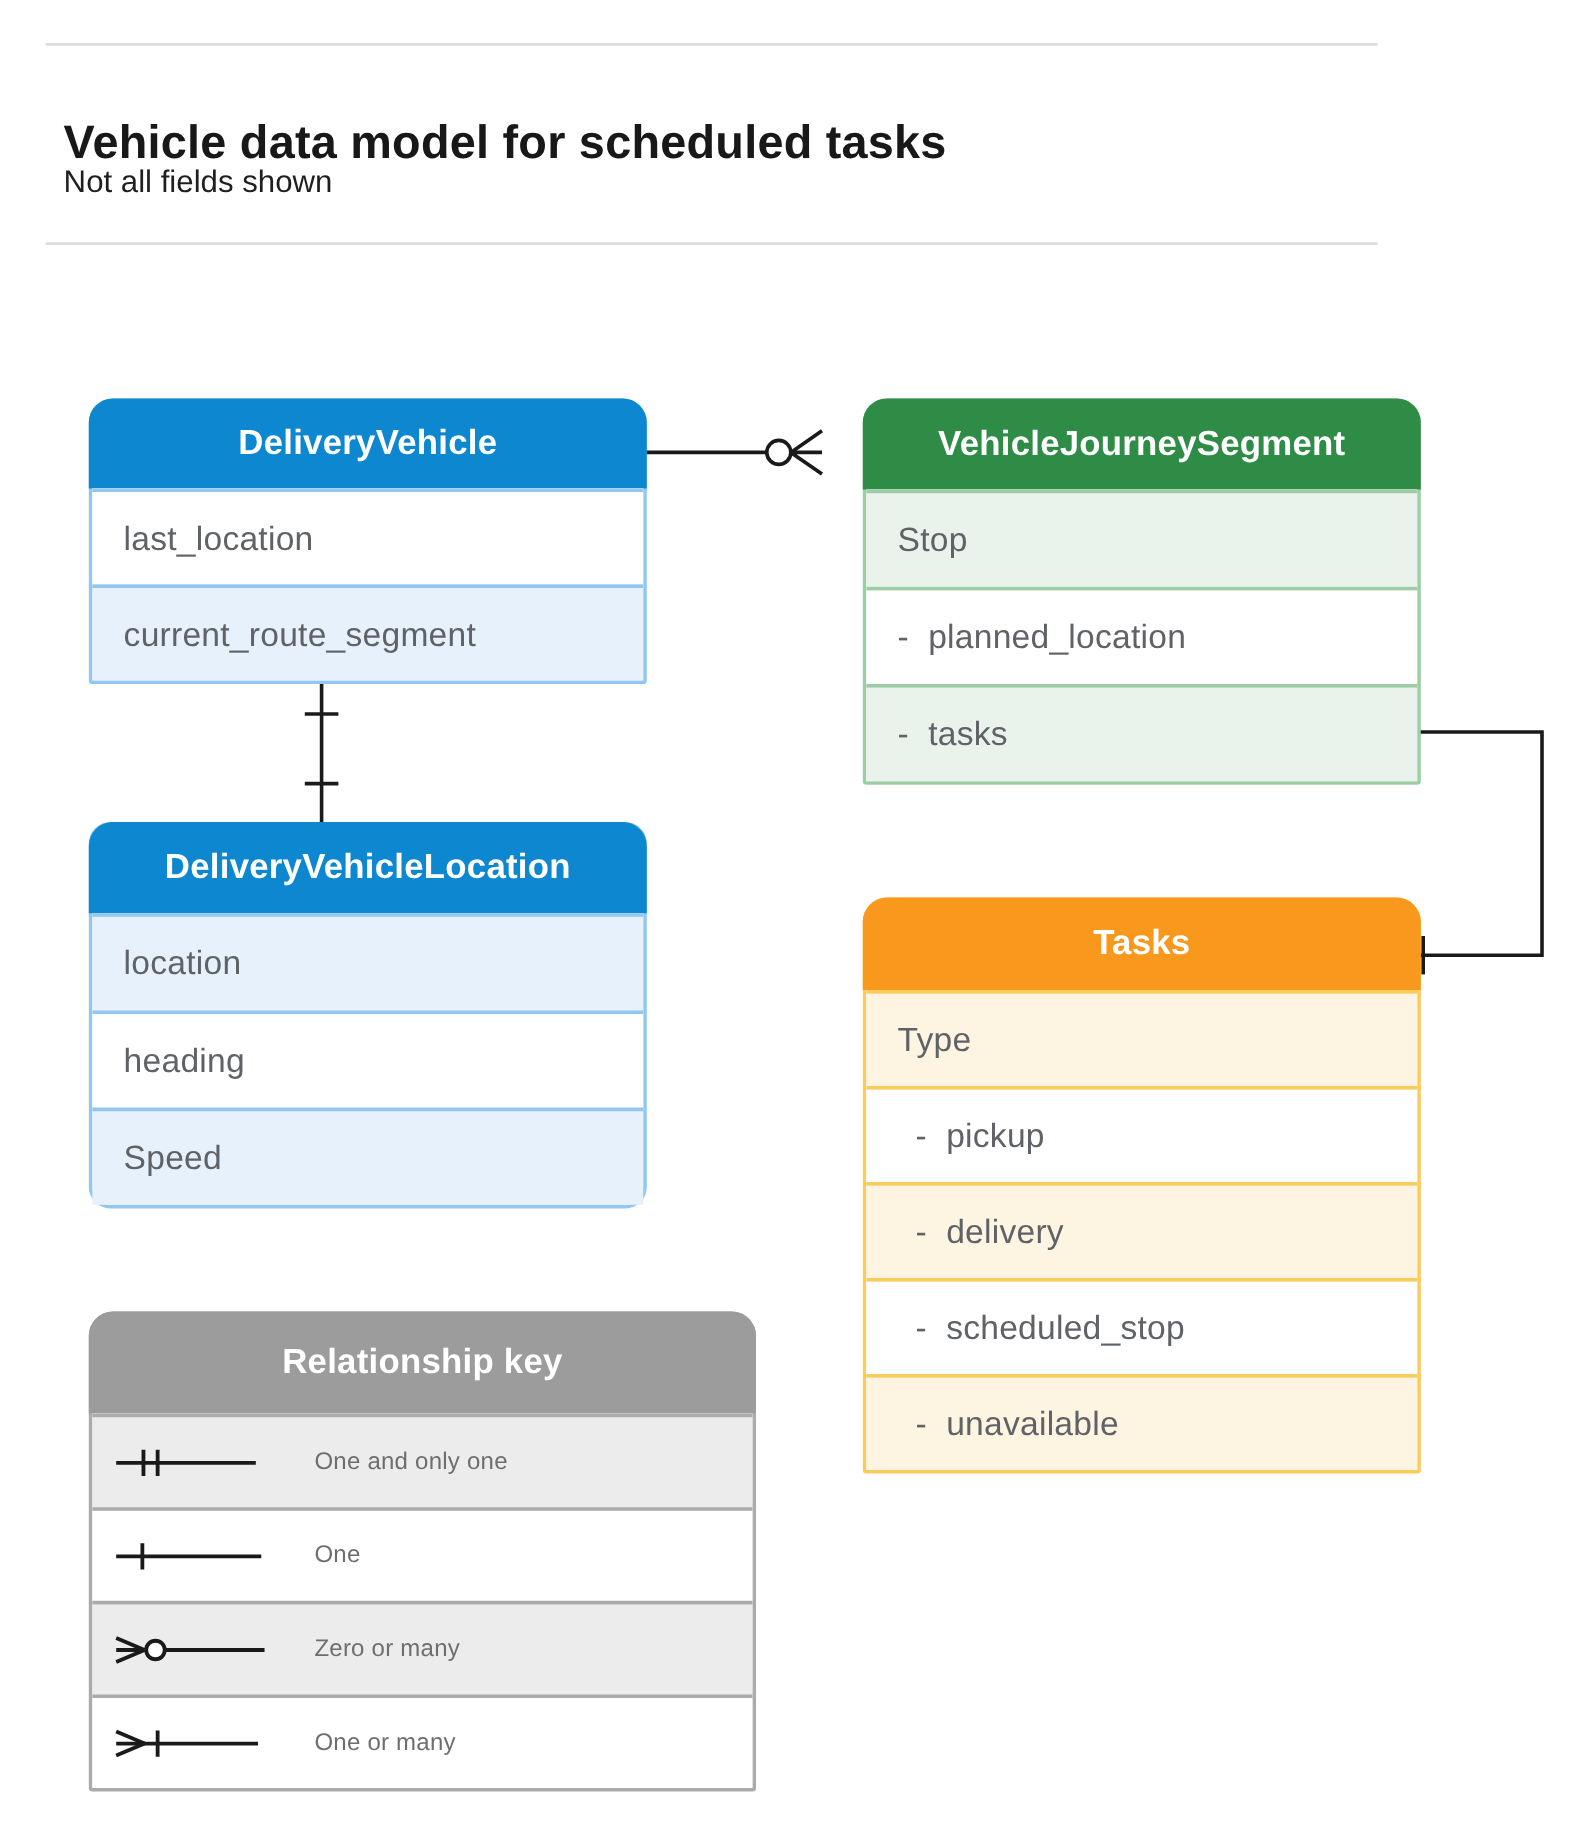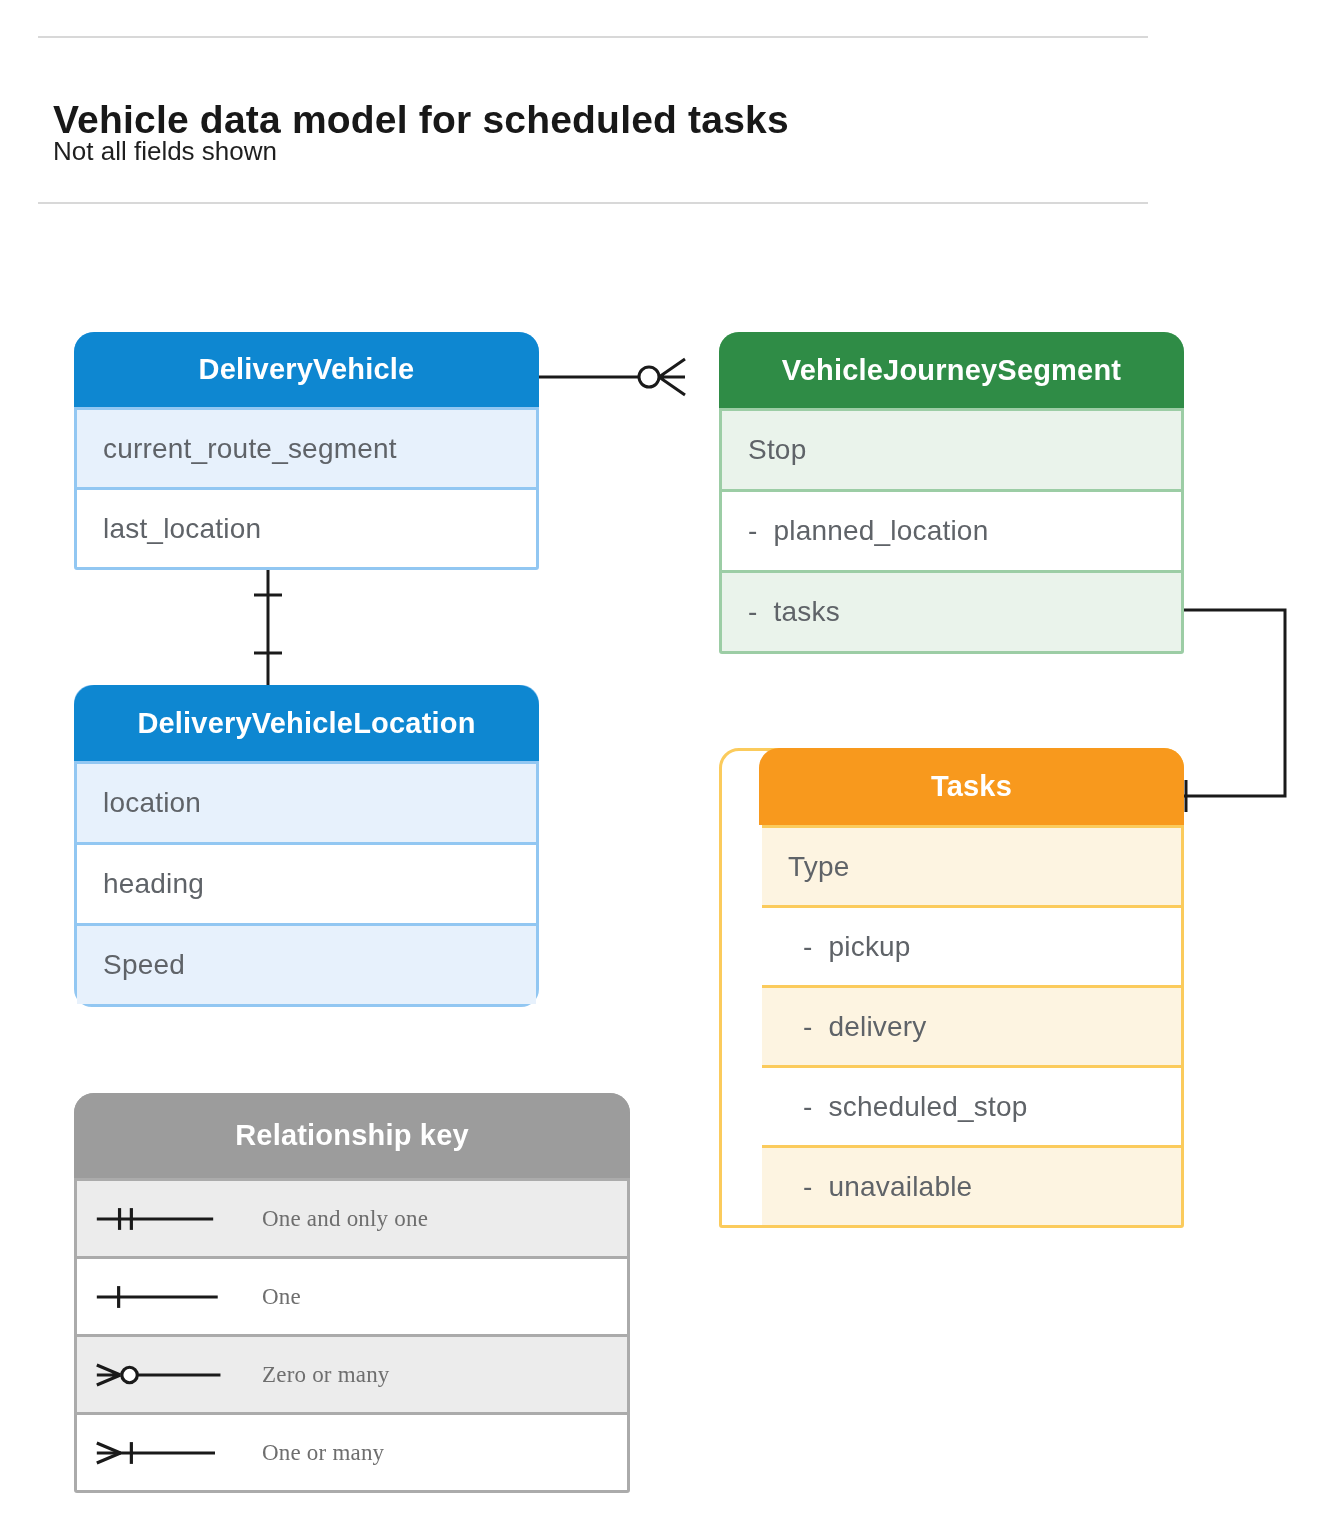--- a/index.html
+++ b/index.html
@@ -41,21 +41,21 @@
   .theme-green {--hd:#2F8C46;--tint:#EAF3EB;--bd:#9CCDA5;}
   .theme-orange{--hd:#F8991D;--tint:#FDF4E1;--bd:#FBCB5C;}
   .theme-gray  {--hd:#9C9C9C;--tint:#ECECEC;--bd:#ABABAB;}
 
   .key-row{height:var(--row-h);display:flex;align-items:center;background:#fff;
     border-top:3px solid var(--bd);box-sizing:border-box;}
   .key-row:first-of-type{border-top:none;}
   .key-row.tint{background:var(--tint);}
   .key-sym-wrap{width:185px;padding-left:18px;box-sizing:border-box;flex:none;display:flex;align-items:center;}
   .key-symbol{width:150px;height:44px;display:block;}
-  .key-label{font-size:23px;color:#6E6E6E;white-space:pre;letter-spacing:0.2px;font-family:Liberation Serif, serif;}
+  .key-label{font-size:20px;color:#6E6E6E;white-space:pre;letter-spacing:0.2px;}
 </style>
 </head>
 <body>
 
 <div class="canvas">
 
   <div class="rule top"></div>
   <h1 class="page-title">Vehicle data model for scheduled tasks</h1>
   <div class="page-subtitle">Not all fields shown</div>
   <div class="rule bottom"></div>
@@ -82,26 +82,26 @@
         <path d="M1172 796 L1150 780 M1172 796 L1150 812"></path>
         <path d="M1186 780 V812"></path>
       </g>
     </g>
   </svg>
 
   <div class="entity theme-blue" style="left:40px;top:332px;width:465px;--head-h:75px;--row-h:80px;">
     <div class="entity-header">
       <span>DeliveryVehicle</span>
     </div>
-    <div class="entity-row tint">
-      <span class="field-label">current_route_segment</span>
-    </div>
     <div class="entity-row">
       <span class="field-label">last_location</span>
     </div>
+    <div class="entity-row tint">
+      <span class="field-label">current_route_segment</span>
+    </div>
   </div>
 
   <div class="entity theme-green" style="left:685px;top:332px;width:465px;--head-h:76px;--row-h:81px;">
     <div class="entity-header">
       <span>VehicleJourneySegment</span>
     </div>
     <div class="entity-row tint">
       <span class="field-label">Stop</span>
     </div>
     <div class="entity-row">
@@ -120,21 +120,21 @@
       <span class="field-label">location</span>
     </div>
     <div class="entity-row">
       <span class="field-label">heading</span>
     </div>
     <div class="entity-row tint">
       <span class="field-label">Speed</span>
     </div>
   </div>
 
-  <div class="entity theme-orange" style="left:685px;top:748px;width:465px;padding-left:40px;--head-h:77px;--row-h:80px;">
+  <div class="entity theme-orange" style="left:685px;top:748px;width:465px;--head-h:77px;--row-h:80px;">
     <div class="entity-header">
       <span>Tasks</span>
     </div>
     <div class="entity-row tint">
       <span class="field-label">Type</span>
     </div>
     <div class="entity-row sub">
       <span class="field-label">-  pickup</span>
     </div>
     <div class="entity-row sub tint">

